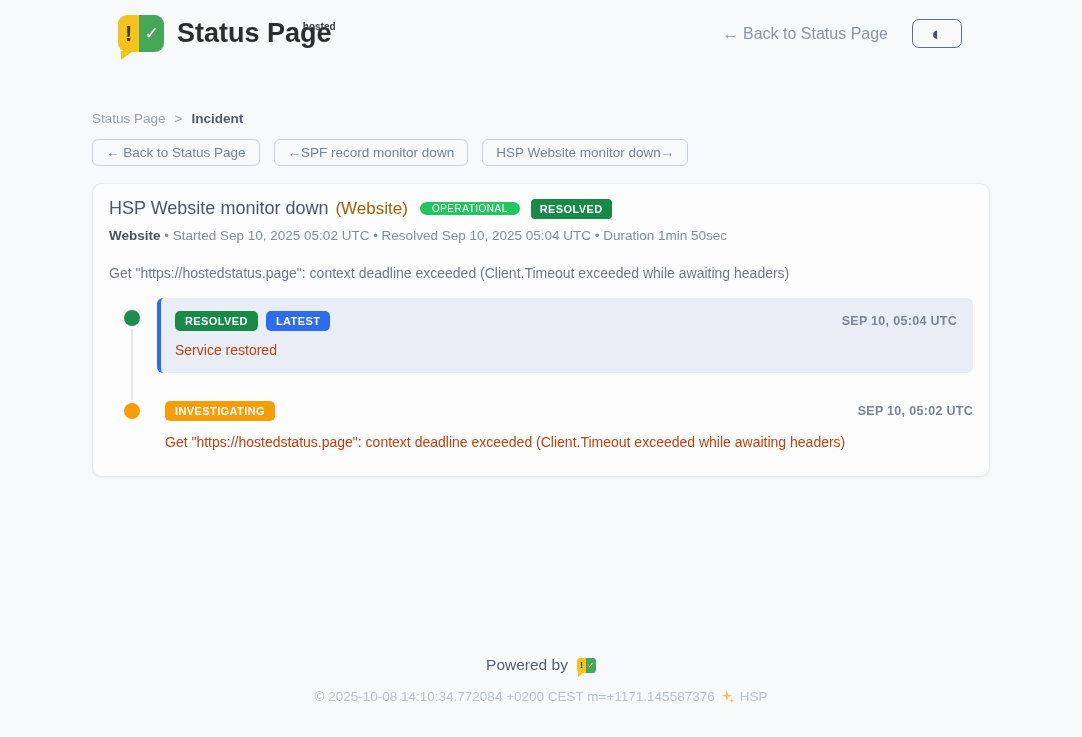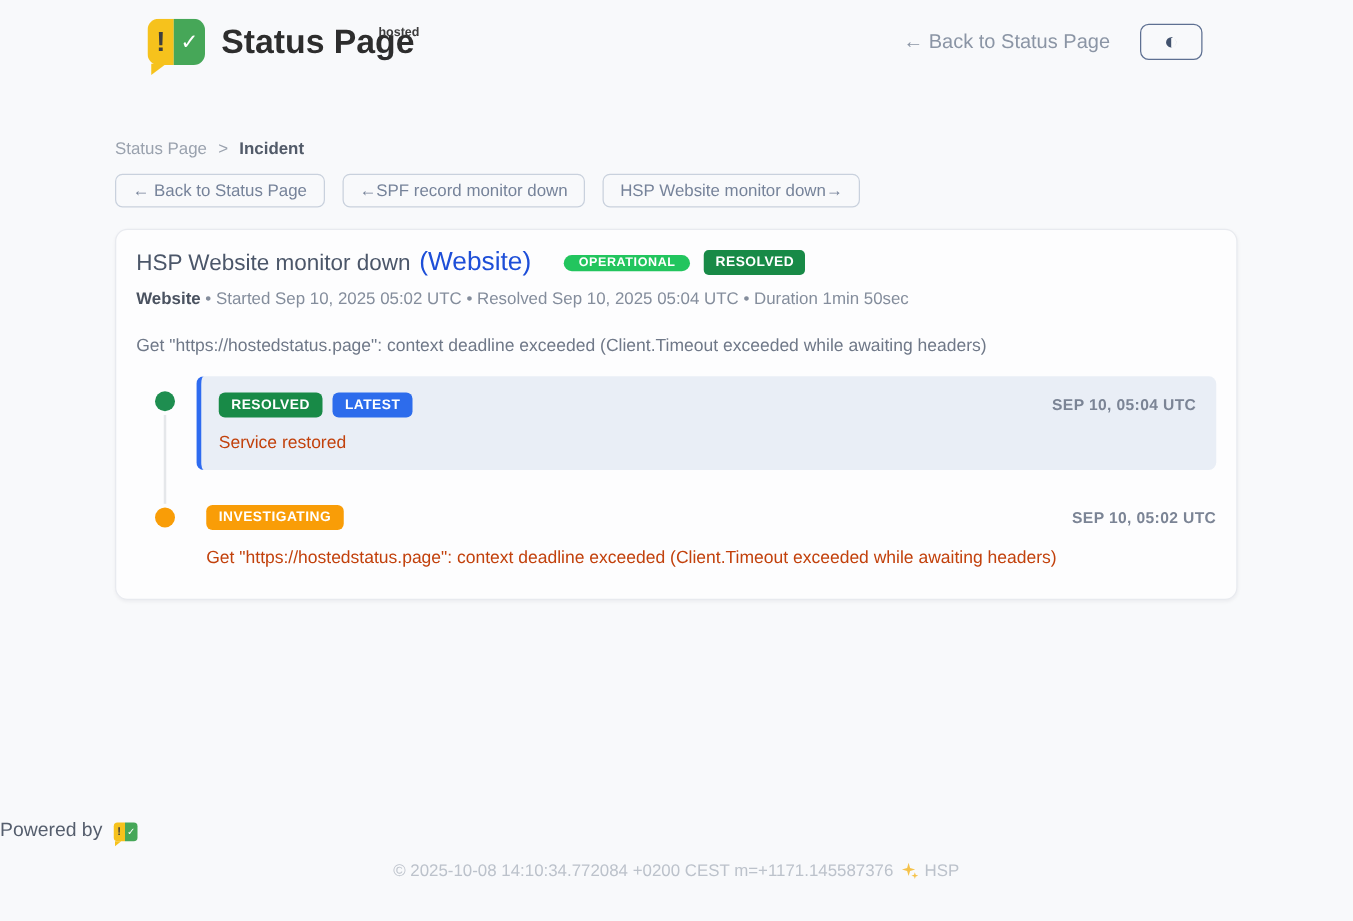--- a/index.html
+++ b/index.html
@@ -71,24 +71,24 @@
   .card {
     margin-top:17px;
     background:#fdfdfe;
     border:1px solid #e8eaef;
     border-radius:10px;
     box-shadow:0 1px 3px rgba(16,24,40,.05);
     padding:14px 16px 26px;
   }
   .card-title-row { display:flex; align-items:center; }
   .incident-title { font-size:18px; font-weight:400; color:#4b5669; }
-  .incident-component { font-size:21px; color:#1d4ed8; margin-left:7px; font-weight:500;text-align:center; }
+  .incident-component { font-size:17px; color:#a16207; margin-left:7px; font-weight:500;text-align:center; }
   .badge-operational {
-    margin-left:26px; background:#22c55e; color:#fff;
-    font-size:10px; font-weight:700; letter-spacing:.5px;
+    margin-left:12px; background:#22c55e; color:#fff;
+    font-size:10px; font-weight:400; letter-spacing:.5px;
     padding:1px 12px; border-radius:999px;
   }
   .badge-resolved-header {
     margin-left:11px; background:#188a47; color:#fff;
     font-size:11px; font-weight:700; letter-spacing:.4px;
     padding:4px 9px; border-radius:4px;
   }
   .meta { margin-top:9px; font-size:13.5px; color:#848d9c; }
   .meta .meta-component { color:#4a5260; font-weight:700; }
   .description { margin-top:22px; font-size:14px; color:#6f7888; }
@@ -123,21 +123,21 @@
     padding:4px 10px; border-radius:5px;
   }
   .t-badge.green { background:#188a47; }
   .t-badge.blue { background:#2d6cec; }
   .t-badge.orange { background:#f99d07; }
   .t-time { margin-left:auto; font-size:12.5px; color:#7b8495; font-weight:600; letter-spacing:.3px; }
   .t-msg { margin-top:11px; font-size:14px; color:#c2410c; }
   .t-plain .t-msg { margin-top:13px; }
 
   
-  .footer { position:absolute; left:0; right:0; top:656px; }
+  .footer { position:absolute; left:0; right:0; top:656px; text-align:center; }
   .powered {
     display:inline-flex; align-items:center; gap:9px;
     font-size:15.5px; color:#555e6d; cursor:pointer;
   }
   .mini-logo { position:relative; display:inline-flex; width:19px; height:15px; }
   .mini-left {
     background:#f6c21c; width:9px; border-radius:3px 0 0 3px;
     color:#3f3f3f; font-size:9px; font-weight:800;
     display:flex; align-items:center; justify-content:center;
   }

